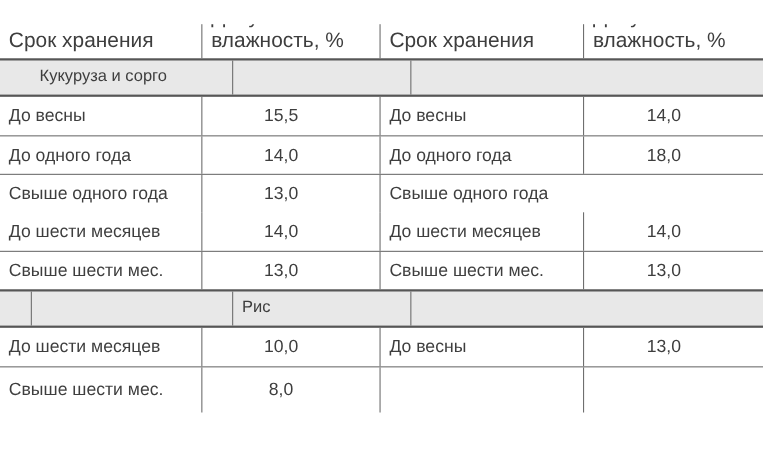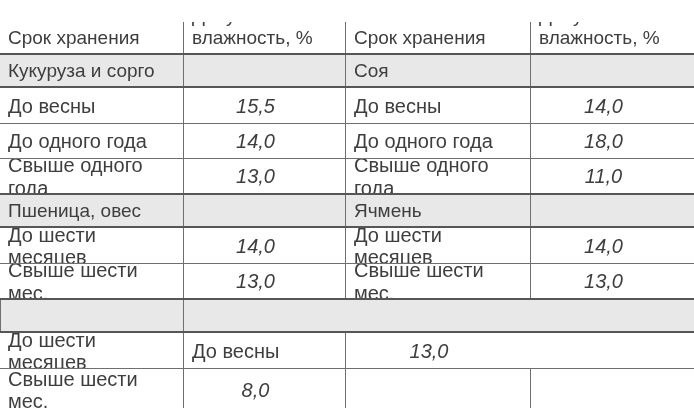--- a/index.html
+++ b/index.html
@@ -20,95 +20,90 @@
   .cell{
     display:flex;
     align-items:center;
     padding-left:8px;
     padding-right:4px;
     overflow:hidden;
     white-space:pre-line;
     line-height:1.12;
   }
   .cell.c1,.cell.c2,.cell.c3{border-left:1px solid var(--thin);}
-  .cell.num{justify-content:center;padding-left:0;padding-right:18px;font-style:italic;}
+  .cell.num{justify-content:center;padding-left:0;padding-right:18px;}
   .row.header-row{height:53px;font-size:19px;}
   .row.header-row .cell{align-items:flex-end;padding-bottom:5px;margin-top:22px;}
   .row.cat{
     height:35px;
     background:var(--catbg);
     border-top:2px solid var(--dark);
     border-bottom:2px solid var(--dark);
-    font-size:19px;
+    font-size:15px;
+    padding-left:28px;
   }
-  .row.data{height:35px;font-size:20px;}
+  .row.data{height:35px;font-size:16px;text-align:center;}
   .row.data.sep{border-top:1px solid var(--thin);}
   .row.data:last-child{height:42px;}
   .row.data .cell{padding-top:1px;}
 </style>
 </head>
 <body>
 
 <div class="table" id="tbl">
     <div class="row header-row">
       <div class="cell c0">Срок хранения</div>
       <div class="cell c1">Допустимая
 влажность, %</div>
       <div class="cell c2">Срок хранения</div>
       <div class="cell c3">Допустимая
 влажность, %</div>
     </div>
     <div class="row cat">
       <div class="cell c0">Кукуруза и сорго</div>
       <div class="cell c1"></div>
-      <div class="cell c2">Соя</div>
       <div class="cell c3"></div>
     </div>
     <div class="row data">
       <div class="cell c0">До весны</div>
       <div class="cell c1 num">15,5</div>
       <div class="cell c2">До весны</div>
       <div class="cell c3 num">14,0</div>
     </div>
     <div class="row data sep">
       <div class="cell c0">До одного года</div>
       <div class="cell c1 num">14,0</div>
       <div class="cell c2">До одного года</div>
       <div class="cell c3 num">18,0</div>
     </div>
     <div class="row data sep">
       <div class="cell c0">Свыше одного года</div>
       <div class="cell c1 num">13,0</div>
       <div class="cell c2">Свыше одного года</div>
-      <div class="cell c3 num">11,0</div>
-    </div>
-    <div class="row cat">
-      <div class="cell c0">Пшеница, овес</div>
-      <div class="cell c1"></div>
-      <div class="cell c2">Ячмень</div>
-      <div class="cell c3"></div>
     </div>
     <div class="row data">
       <div class="cell c0">До шести месяцев</div>
       <div class="cell c1 num">14,0</div>
       <div class="cell c2">До шести месяцев</div>
       <div class="cell c3 num">14,0</div>
     </div>
     <div class="row data sep">
       <div class="cell c0">Свыше шести мес.</div>
       <div class="cell c1 num">13,0</div>
       <div class="cell c2">Свыше шести мес.</div>
       <div class="cell c3 num">13,0</div>
     </div>
     <div class="row cat">
       <div class="cell c1"></div>
+      <div class="cell c2">Рис</div>
       <div class="cell c3"></div>
     </div>
     <div class="row data">
       <div class="cell c0">До шести месяцев</div>
+      <div class="cell c1 num">10,0</div>
       <div class="cell c2">До весны</div>
       <div class="cell c3 num">13,0</div>
     </div>
     <div class="row data sep">
       <div class="cell c0">Свыше шести мес.</div>
       <div class="cell c1 num">8,0</div>
       <div class="cell c2"></div>
       <div class="cell c3 num"></div>
     </div>
   </div>

